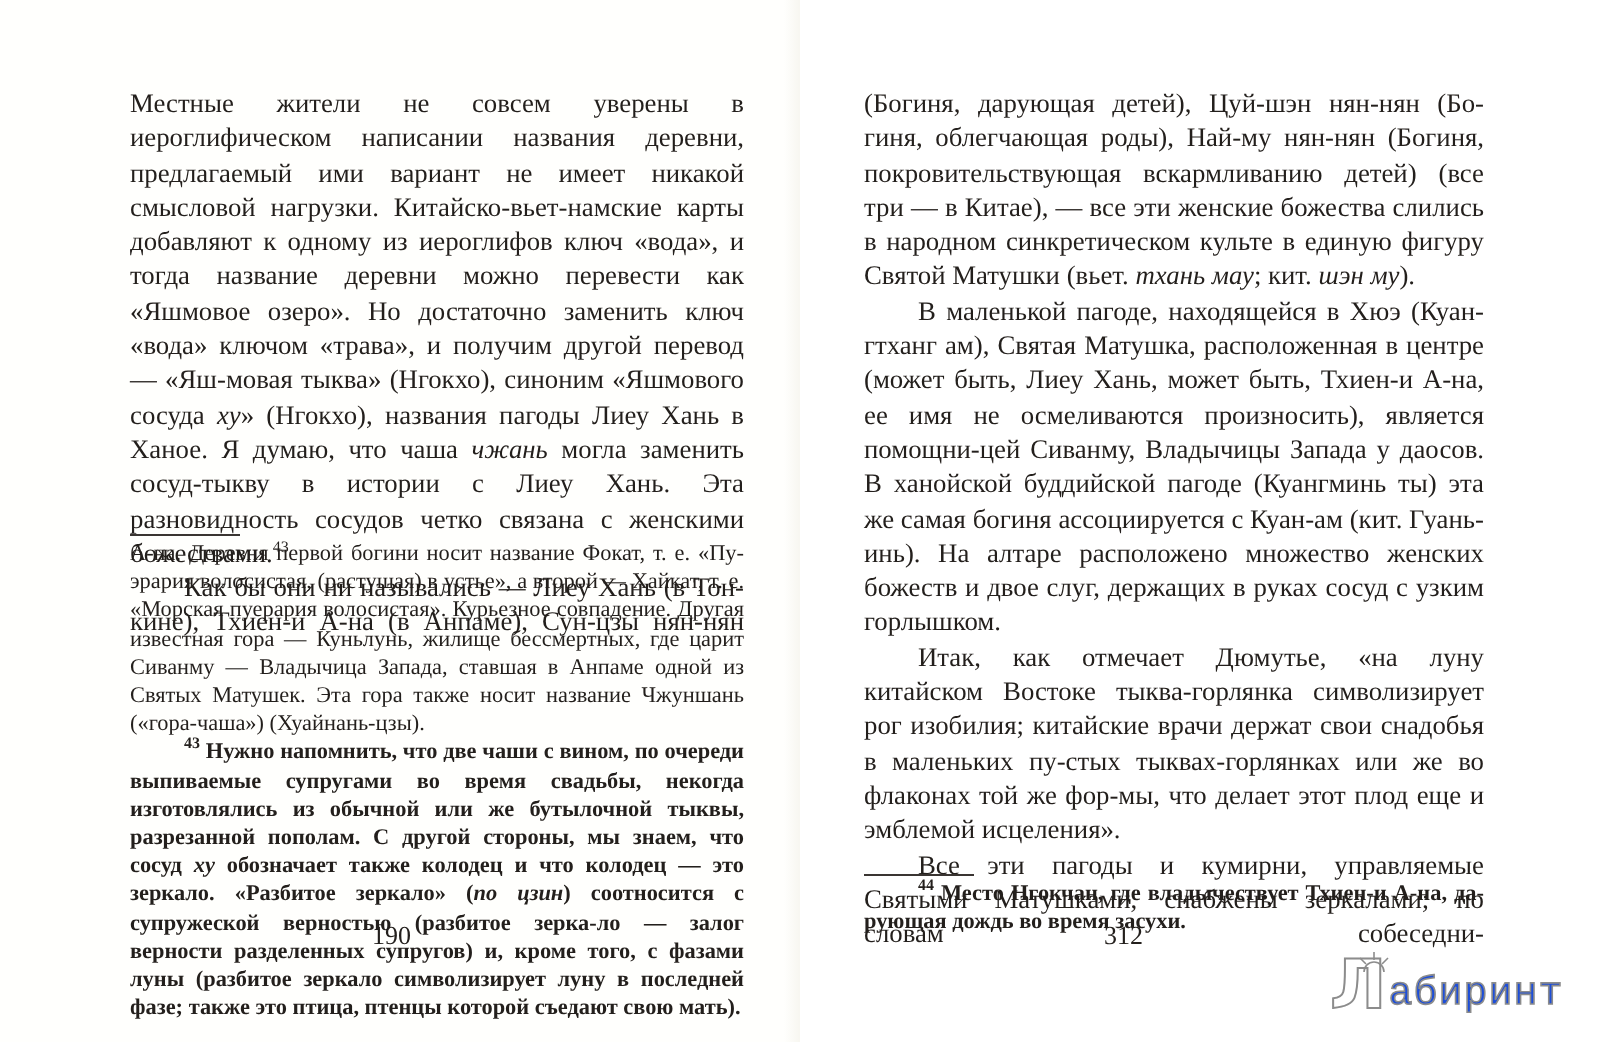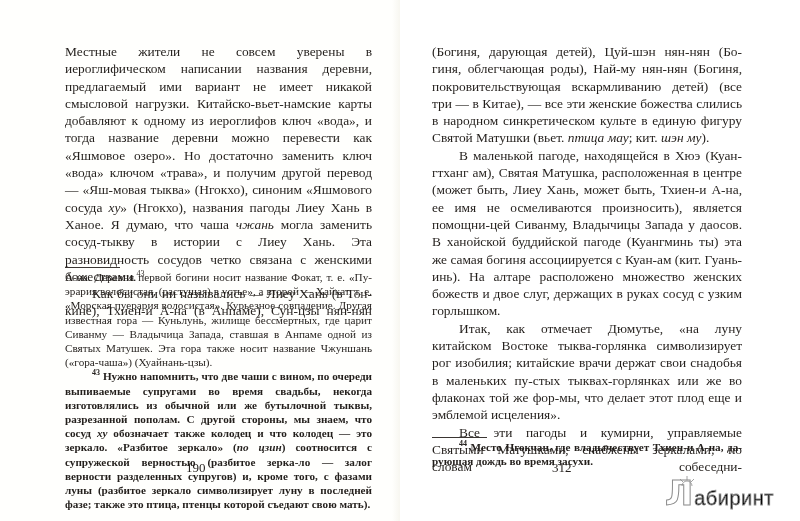--- a/index.html
+++ b/index.html
@@ -32,21 +32,21 @@
   }
   .note p.last { text-align-last: left; }
   .note p.indent { text-indent: 27px; font-weight: bold; }
   sup { font-size: 8px; vertical-align: 5px; line-height: 0; }
   i { font-style: italic; }
   .rule { position: absolute; height: 1px; background: #3a3532; width: 55px; }
   .pnum { position: absolute; font-size: 13px; text-align: left; width: 40px; }
   .logo { position: absolute; left: 665px; top: 478px; display: flex; align-items: flex-end; color: #9a9a9a; }
   .logo-a { font-size: 34px; font-family: "DejaVu Sans", sans-serif; font-weight: bold; color: #fff;
     -webkit-text-stroke: 1px #8c8c8c; line-height: 30px; position: relative; }
-  .logo-text { font-size: 20px; font-family: Liberation Sans, sans-serif; color: #000000;
+  .logo-text { font-size: 20px; font-family: Liberation Mono, monospace; color: #1d4ed8;
     -webkit-text-stroke: 0.8px #8c8c8c; line-height: 20px; margin-left: 1px; letter-spacing: 0.5px; }
   .sun { position: absolute; left: 14px; top: -2px; width: 16px; height: 10px; }
 </style>
 </head>
 <body>
 
 <div class="page left">
   <div class="text main" style="top:43px;">
     <p style="text-align-last:left;" id="lp1">Местные жители не совсем уверены в иероглифическом написании названия деревни, предлагаемый ими вариант не имеет никакой смысловой нагрузки. Китайско-вьет-намские карты добавляют к одному из иероглифов ключ «вода», и тогда название деревни можно перевести как «Яшмовое озеро». Но достаточно заменить ключ «вода» ключом «трава», и получим другой перевод — «Яш-мовая тыква» (Нгокхо), синоним «Яшмового сосуда <i>ху</i>» (Нгокхо), названия пагоды Лиеу Хань в Ханое. Я думаю, что чаша <i>чжань</i> могла заменить сосуд-тыкву в истории с Лиеу Хань. Эта разновидность сосудов четко связана с женскими божествами.<sup>43</sup></p>
     <p class="indent">Как бы они ни назывались — Лиеу Хань (в Тон-кине), Тхиен-и А-на (в Анпаме), Сун-цзы нян-нян</p>
@@ -56,21 +56,21 @@
     <p class="last">А-на. Деревня первой богини носит название Фокат, т. е. «Пу-эрария волосистая, (растущая) в устье», а второй — Хайкат, т. е. «Морская пуерария волосистая». Курьезное совпадение. Другая известная гора — Куньлунь, жилище бессмертных, где царит Сиванму — Владычица Запада, ставшая в Анпаме одной из Святых Матушек. Эта гора также носит название Чжуншань («гора-чаша») (Хуайнань-цзы).</p>
     <p class="indent last" id="lfn43"><sup>43</sup> Нужно напомнить, что две чаши с вином, по очереди выпиваемые супругами во время свадьбы, некогда изготовлялись из обычной или же бутылочной тыквы, разрезанной пополам. С другой стороны, мы знаем, что сосуд <i>ху</i> обозначает также колодец и что колодец — это зеркало. «Разбитое зеркало» (<i>по цзин</i>) соотносится с супружеской верностью (разбитое зерка-ло — залог верности разделенных супругов) и, кроме того, с фазами луны (разбитое зеркало символизирует луну в последней фазе; также это птица, птенцы которой съедают свою мать).</p>
   </div>
   <div class="pnum" style="left:186px; top:460px;">190</div>
 </div>
 
 <div class="gutter"></div>
 
 <div class="page right">
   <div class="text main" style="top:43px;">
-    <p class="last" id="rp0">(Богиня, дарующая детей), Цуй-шэн нян-нян (Бо-гиня, облегчающая роды), Най-му нян-нян (Богиня, покровительствующая вскармливанию детей) (все три — в Китае), — все эти женские божества слились в народном синкретическом культе в единую фигуру Святой Матушки (вьет. <i>птица мау</i>; кит. <i>шэн му</i>).</p>
+    <p class="last" id="rp0">(Богиня, дарующая детей), Цуй-шэн нян-нян (Бо-гиня, облегчающая роды), Най-му нян-нян (Богиня, покровительствующая вскармливанию детей) (все три — в Китае), — все эти женские божества слились в народном синкретическом культе в единую фигуру Святой Матушки (вьет. <i>тхань мау</i>; кит. <i>шэн му</i>).</p>
     <p class="indent last">В маленькой пагоде, находящейся в Хюэ (Куан-гтханг ам), Святая Матушка, расположенная в центре (может быть, Лиеу Хань, может быть, Тхиен-и А-на, ее имя не осмеливаются произносить), является помощни-цей Сиванму, Владычицы Запада у даосов. В ханойской буддийской пагоде (Куангминь ты) эта же самая богиня ассоциируется с Куан-ам (кит. Гуань-инь). На алтаре расположено множество женских божеств и двое слуг, держащих в руках сосуд с узким горлышком.</p>
     <p class="indent last">Итак, как отмечает Дюмутье, «на луну китайском Востоке тыква-горлянка символизирует рог изобилия; китайские врачи держат свои снадобья в маленьких пу-стых тыквах-горлянках или же во флаконах той же фор-мы, что делает этот плод еще и эмблемой исцеления».</p>
     <p class="indent">Все эти пагоды и кумирни, управляемые Святыми Матушками, снабжены зеркалами; по словам собеседни-</p>
   </div>
   <div class="rule" style="left:32px; top:437px;"></div>
   <div class="text note" style="top:440px;">
     <p class="indent last" id="rfn44"><sup>44</sup> Место Нгокчан, где владычествует Тхиен-и А-на, да-рующая дождь во время засухи.</p>
   </div>
   <div class="pnum" style="left:152px; top:460px;">312</div>
 </div>

